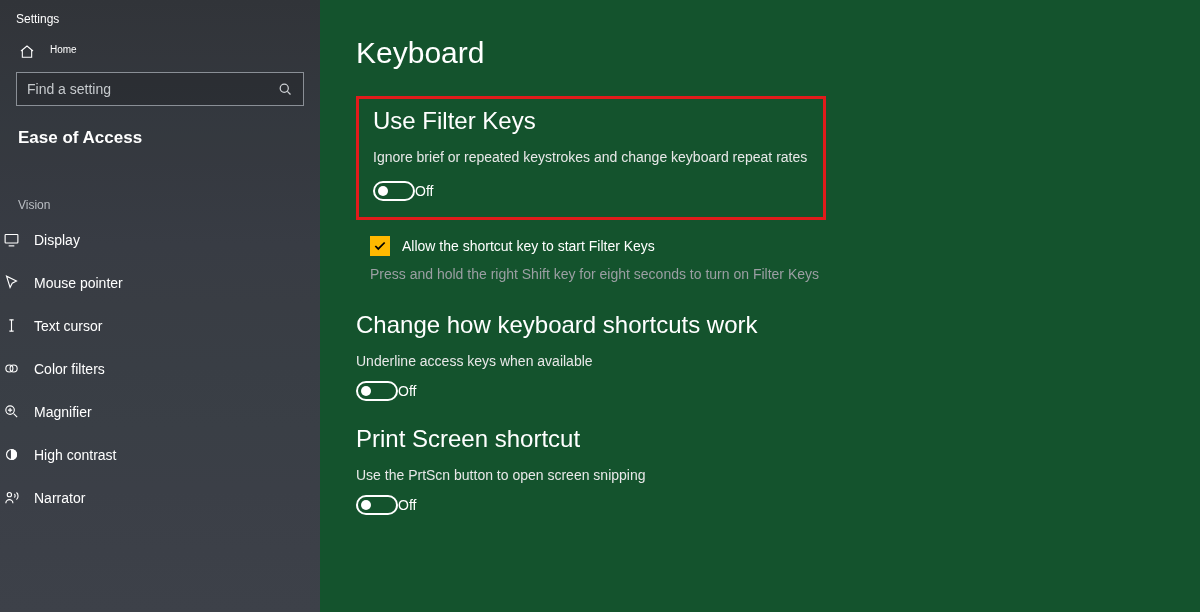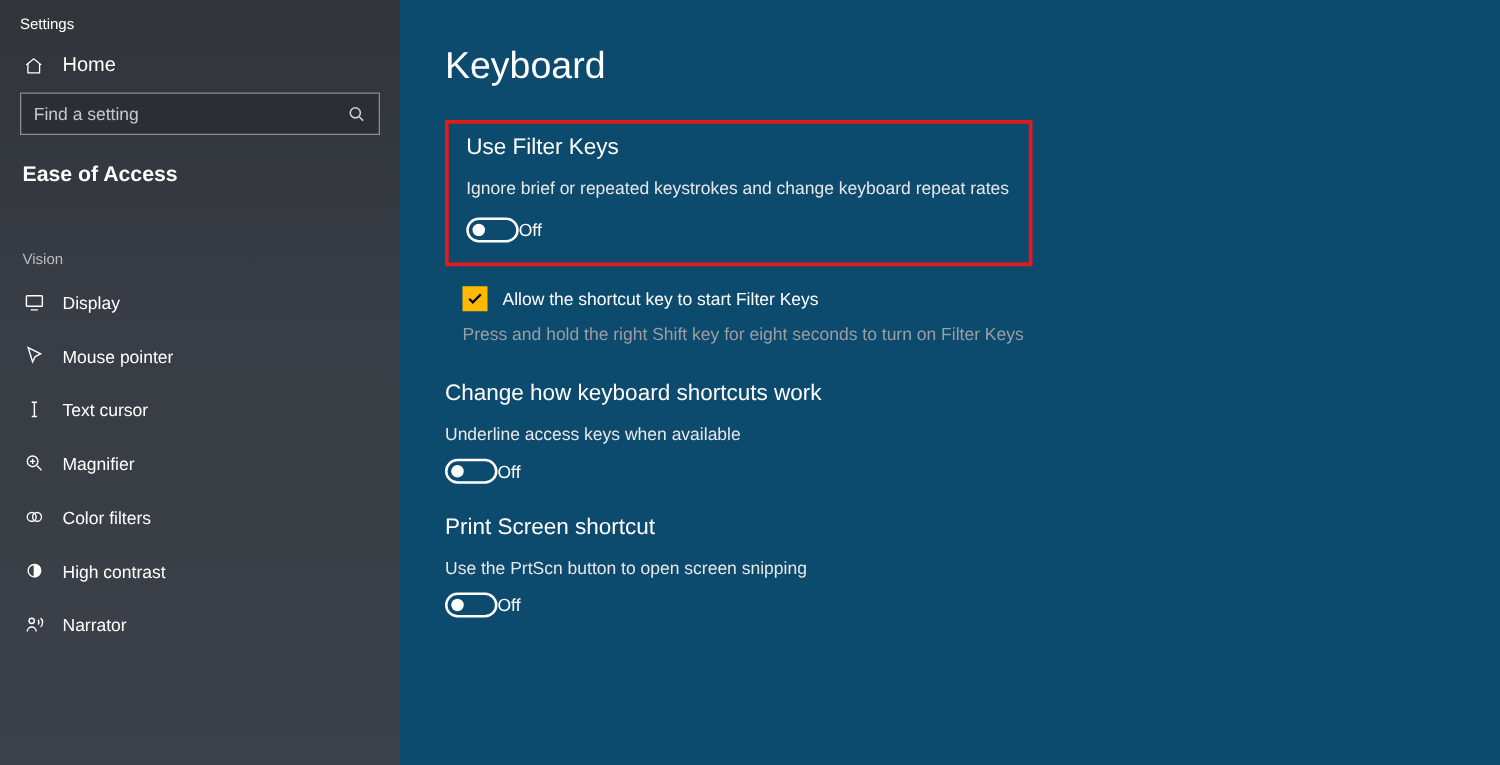--- a/index.html
+++ b/index.html
@@ -15,22 +15,22 @@
 }
 .sidebar::before {
   content: ""; position: absolute; inset: 0;
   background: rgba(0,0,0,0.15);
 }
 .sidebar > * { position: relative; }
 
 .app-title { font-size: 12px; font-weight: 400; padding: 12px 16px 6px; color: #fff; }
 
 .home-row {
-  display: flex; align-items: center; gap: 14px;
-  padding: 12px 18px; font-size: 16px; cursor: pointer;
+  display: flex; align-items: flex-start; gap: 14px;
+  padding: 12px 18px; font-size: 10px; cursor: pointer;
 }
 .icon-slot { width: 18px; display: inline-flex; justify-content: center; }
 
 .search-wrap { padding: 0 16px 14px; }
 .search-box {
   display: flex; align-items: center; justify-content: space-between;
   border: 1px solid #8a8f96; background: rgba(0,0,0,0.15);
   height: 34px; padding: 0 10px; gap: 31px;
 }
 .search-box input {
@@ -38,32 +38,32 @@
   color: #cfd2d6; font-size: 14px; width: 100%;
 }
 .search-box input::placeholder { color: #c6cacd; }
 
 .category { font-weight: 600; font-size: 17px; padding: 8px 18px 10px; }
 
 .section-label { font-size: 12px; color: #b9bdc2; padding: 40px 18px 6px; }
 
 .nav-item {
   display: flex; align-items: center; gap: 14px;
-  padding: 13px 18px; font-size: 14px; cursor: pointer;
+  padding: 13px 2px; font-size: 14px; cursor: pointer;
 }
 
 .main {
-  flex: 1; background: #0c4a6e; padding: 36px 36px 0 36px; overflow: hidden;
+  flex: 1; background: #14532d; padding: 36px 36px 0 36px; overflow: hidden;
 }
 .page-title { font-size: 30px; font-weight: 400; margin-bottom: 26px; }
 
 .highlight-box {
   border: 3px solid #e11b1b; padding: 8px 14px 16px; margin-bottom: 16px; width: 470px;
 }
-.section-h { font-size: 18px; font-weight: 400; margin-bottom: 12px; }
+.section-h { font-size: 24px; font-weight: 400; margin-bottom: 12px; }
 .desc { font-size: 14px; color: #e8e8e8; max-width: 450px; line-height: 1.45; margin-bottom: 14px; }
 
 .toggle-row { display: flex; align-items: center; gap: 0; }
 .toggle {
   width: 42px; height: 20px; border: 2px solid #fff; border-radius: 20px;
   position: relative; cursor: pointer; background: transparent;
 }
 .toggle .knob {
   position: absolute; left: 3px; top: 3px; width: 10px; height: 10px;
   background: #fff; border-radius: 50%;
@@ -145,36 +145,36 @@
             <path d="M12 4v16"></path>
             <path d="M9 4h6M9 20h6"></path>
           </svg>
       </span>
       <span>Text cursor</span>
     </div>
 
     <div class="nav-item">
       <span class="icon-slot">
         <svg width="17" height="17" viewBox="0 0 24 24" fill="none" stroke="#fff" stroke-width="1.6">
+            <circle cx="9" cy="12" r="5"></circle>
+            <circle cx="15" cy="12" r="5"></circle>
+          </svg>
+      </span>
+      <span>Color filters</span>
+    </div>
+
+    <div class="nav-item">
+      <span class="icon-slot">
+        <svg width="17" height="17" viewBox="0 0 24 24" fill="none" stroke="#fff" stroke-width="1.6">
             <circle cx="10" cy="10" r="6"></circle>
             <path d="m20 20-5-5"></path>
             <path d="M7 10h6M10 7v6"></path>
           </svg>
       </span>
       <span>Magnifier</span>
-    </div>
-
-    <div class="nav-item">
-      <span class="icon-slot">
-        <svg width="17" height="17" viewBox="0 0 24 24" fill="none" stroke="#fff" stroke-width="1.6">
-            <circle cx="9" cy="12" r="5"></circle>
-            <circle cx="15" cy="12" r="5"></circle>
-          </svg>
-      </span>
-      <span>Color filters</span>
     </div>
 
     <div class="nav-item">
       <span class="icon-slot">
         <svg width="17" height="17" viewBox="0 0 24 24" fill="none" stroke="#fff" stroke-width="1.6">
             <circle cx="12" cy="12" r="7"></circle>
             <path d="M12 5v14"></path>
             <path d="M12 5a7 7 0 0 1 0 14" fill="#fff"></path>
           </svg>
       </span>

